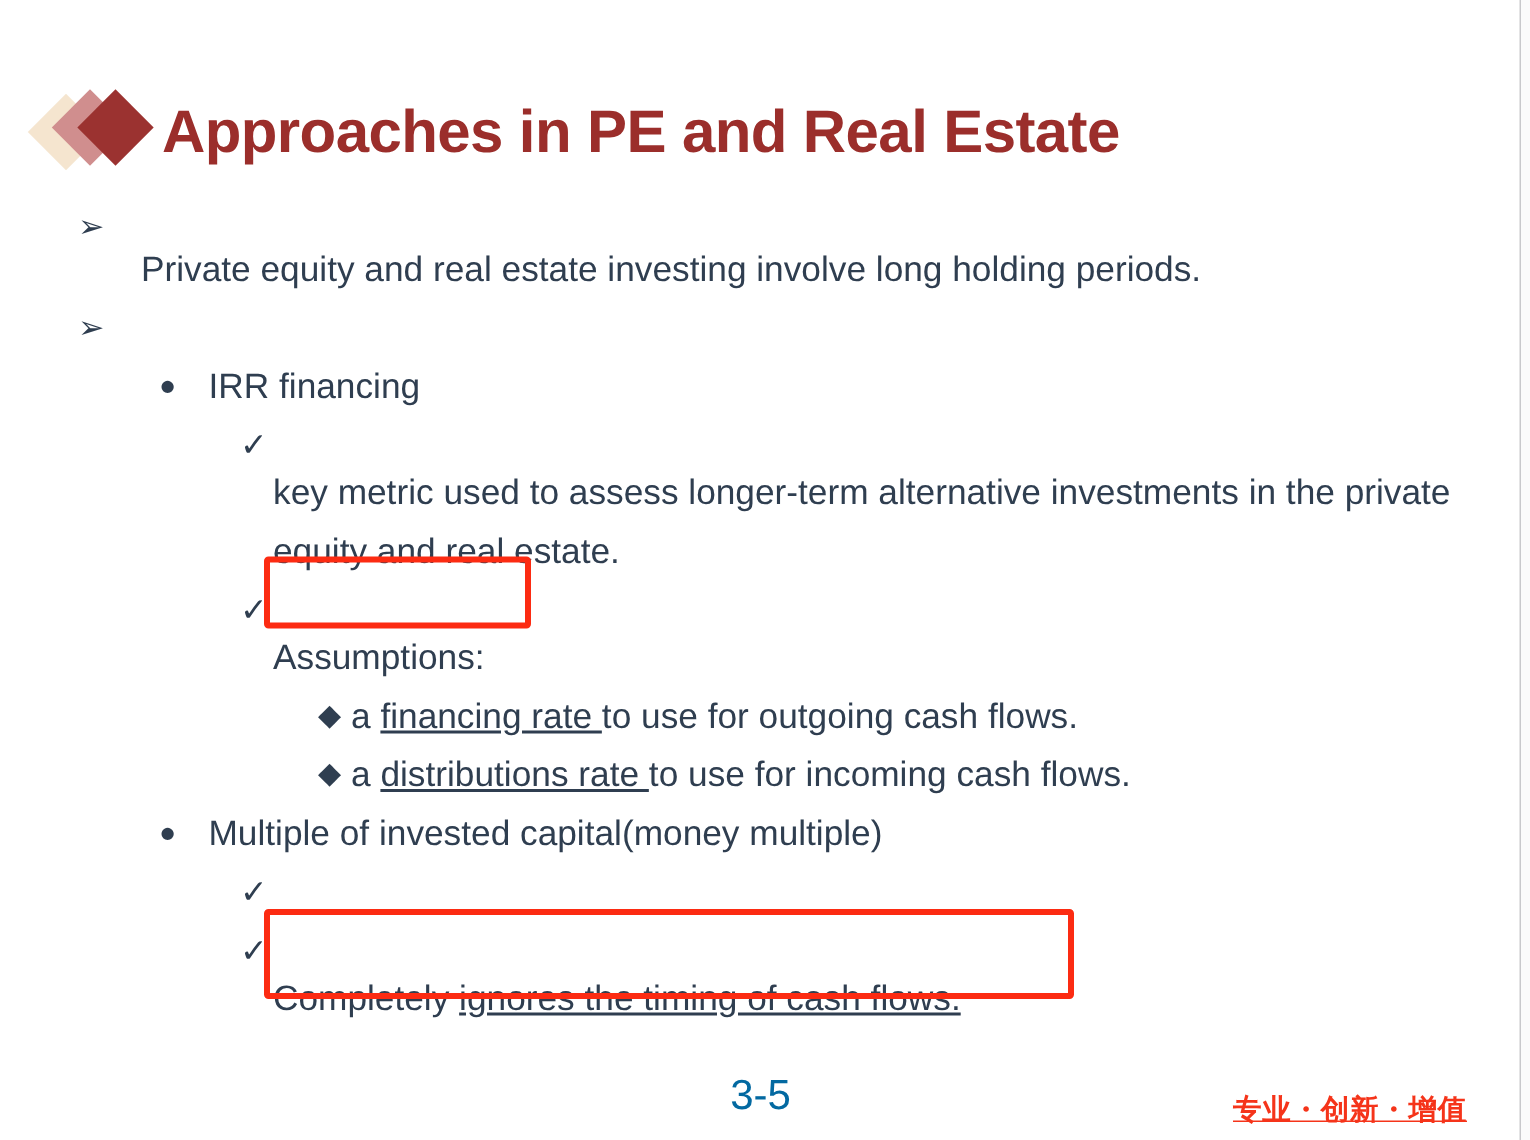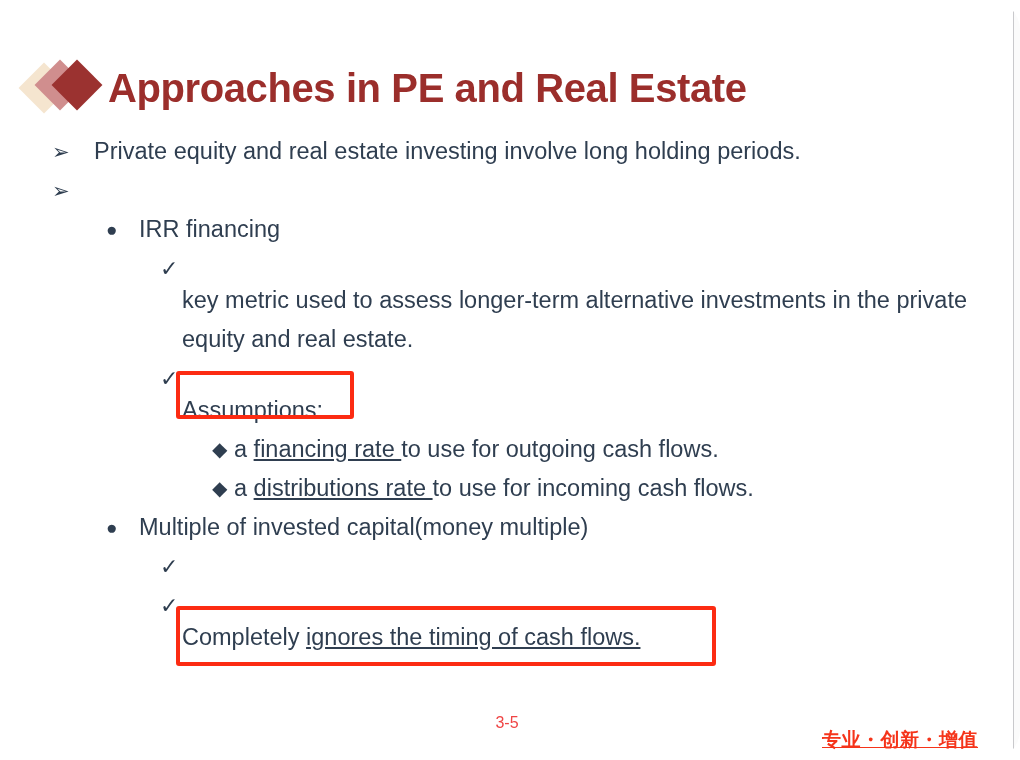--- a/index.html
+++ b/index.html
@@ -12,21 +12,20 @@
     font-family: "Liberation Sans", "DejaVu Sans", sans-serif;
   }
 
   .slide {
     position: relative;
     width: 1020px;
     height: 760px;
     background: #ffffff;
     overflow: hidden;
     box-sizing: border-box;
-    border-radius: 30px;
   }
 
   
   .right-edge-rule {
     position: absolute;
     top: 0;
     left: 1013px;
     width: 1px;
     height: 760px;
     background: #c9c9cc;
@@ -109,21 +108,21 @@
     line-height: 39px;
   }
   .bullet-line .txt {
     flex: 1 1 auto;
     line-height: 39px;
   }
 
   
   .lvl1 { padding-left: 52px; }
   .lvl1 .marker { width: 42px; font-size: 21px; }
-  .lvl1 .txt { max-width: 870px; }
+  .lvl1 .txt { max-width: 870px; margin-top: 28px; }
 
   
   .lvl2 { padding-left: 106px; }
   .lvl2 .marker { width: 33px; font-size: 19px; }
 
   
   .lvl3 { padding-left: 160px; }
   .lvl3 .marker { width: 22px; font-size: 22px; }
   .lvl3 .txt { max-width: 790px; margin-top: 32px; }
 
@@ -155,22 +154,22 @@
     height: 52px;
   }
 
   
   .page-number {
     position: absolute;
     left: 0;
     top: 714px;
     width: 1014px;
     text-align: center;
-    font-size: 16px;
-    color: #ef4444;
+    font-size: 28px;
+    color: #0369a1;
   }
   .footer-slogan {
     position: absolute;
     right: 42px;
     top: 727px;
     font-size: 19px;
     font-weight: bold;
     color: #f5341a;
     letter-spacing: 0.5px;
     white-space: nowrap;

